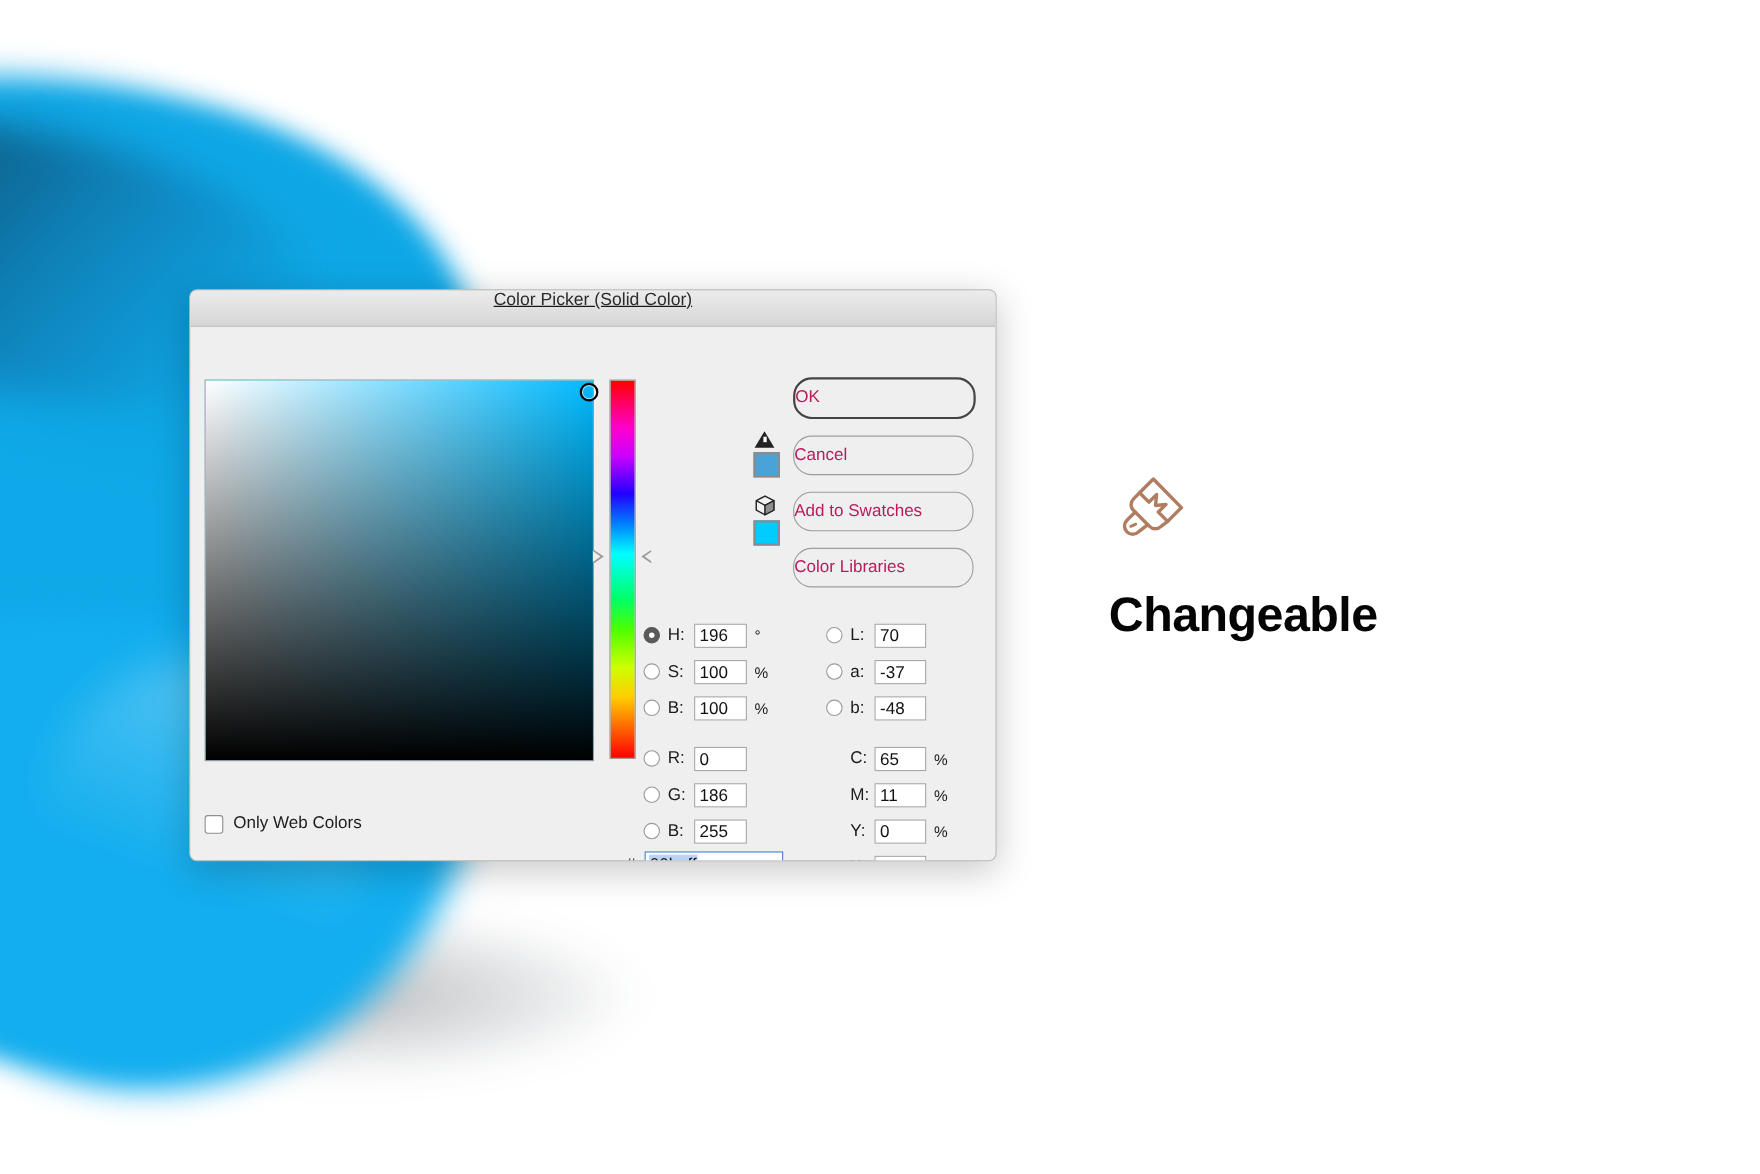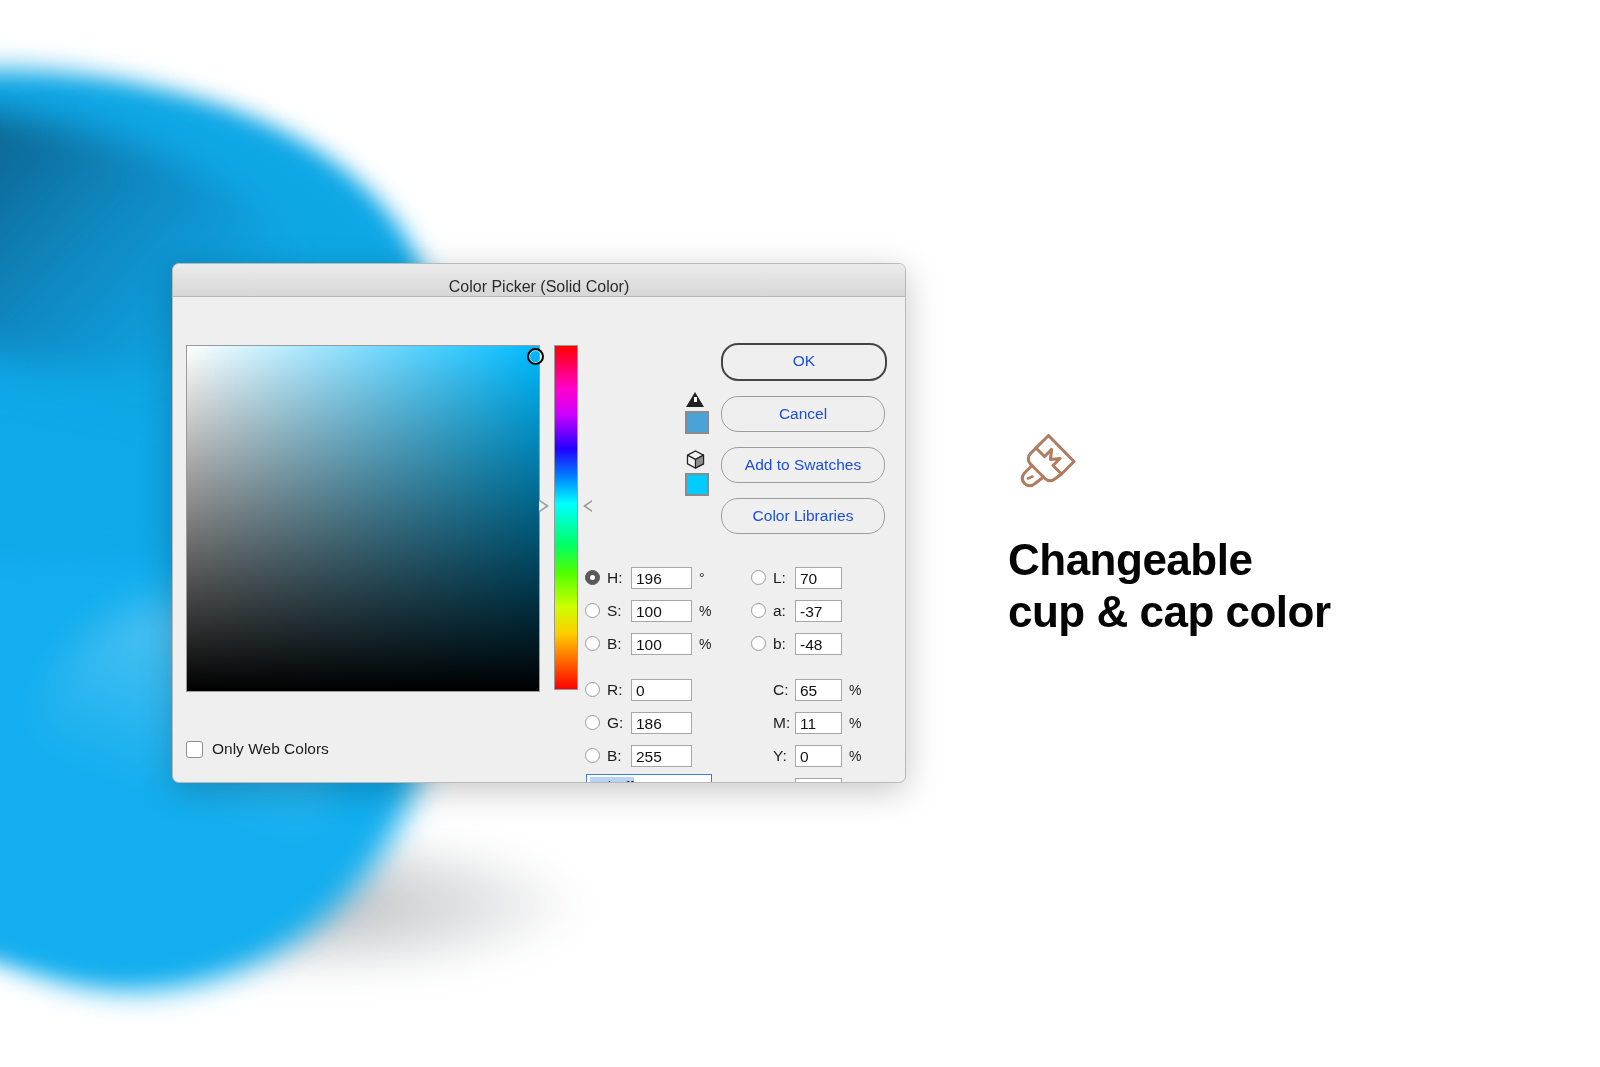--- a/index.html
+++ b/index.html
@@ -57,21 +57,21 @@
     background:#efefef;
     border:1px solid #b9b9b9;
     border-radius:7px;
     box-shadow:0 8px 34px rgba(0,0,0,.22);
     overflow:hidden;
   }
   #titlebar{
     height:32px;width:100%;
     background:linear-gradient(#ececec,#d6d6d6);
     border-bottom:1px solid #b6b6b6;
-    display:flex;align-items:flex-end;justify-content:center;
+    display:flex;align-items:flex-start;justify-content:center;text-decoration:underline;
   }
   #titlebar .t{font-size:16px;color:#2b2b2b;}
 
   #body-area{position:relative;height:486px;}
 
   
   .sb-field{
     position:absolute;left:13px;top:48px;width:352px;height:345px;
     border:1px solid #9a9a9a;
   }
@@ -114,37 +114,37 @@
   .warn-tri{width:0;height:0;border-left:9px solid transparent;border-right:9px solid transparent;border-bottom:15px solid #222;position:relative;margin:0 0 4px 1px;}
   .warn-tri::after{content:"";position:absolute;left:-1.5px;top:5px;width:3px;height:5px;background:#fff;}
   .mini-sw{width:20px;height:19px;border:2px solid #8b8b8b;margin-bottom:16px;}
   .cube{width:19px;height:19px;margin:0 0 4px 1px;position:relative;}
 
   
   .btns{position:absolute;left:548px;top:46px;width:162px;}
   .ps-btn{
     display:block;width:162px;height:34px;line-height:34px;
     border:1px solid #9d9d9d;border-radius:17px;background:#efefef;
-    font-size:15.5px;color:#1d4ed8;text-align:center;margin-bottom:15px;
+    font-size:15.5px;color:#be185d;margin-bottom:15px;
     cursor:pointer;
   }
   .ps-btn.primary{border:2px solid #444;line-height:32px;}
 
   
   .fields{position:absolute;left:412px;top:264px;}
   .row{display:flex;align-items:center;height:33px;}
   .radio{
     width:15px;height:15px;border:1.6px solid #9a9a9a;border-radius:50%;
     background:#fff;box-sizing:border-box;margin-right:7px;flex:none;
   }
   .radio.on{background:#595959;border-color:#595959;position:relative;}
   .radio.on::after{content:"";position:absolute;left:4px;top:4px;width:5px;height:5px;border-radius:50%;background:#fff;}
   .flab{font-size:15.5px;color:#1b1b1b;width:24px;flex:none;}
   .fbox{
-    width:61px;height:22px;border:1px solid #a7a7a7;background:#fff;
+    width:48px;height:22px;border:1px solid #a7a7a7;background:#fff;
     font-size:15.5px;color:#111;padding:0 4px;line-height:22px;box-sizing:border-box;
     font-family:"Liberation Sans",sans-serif;
   }
   .unit{font-size:14px;color:#1b1b1b;margin-left:7px;width:14px;}
   .gap{height:13px;}
 
   .rightcol{position:absolute;left:578px;top:264px;}
   .rightcol .flab{width:22px;}
   .rightcol .fbox{width:47px;}
 
@@ -330,15 +330,14 @@
       <g fill="none" stroke="#b07d60" stroke-width="3.1" stroke-linejoin="round" stroke-linecap="round">
         <path d="M40.5 5.5 L28 18 L36.5 26.5 L43.5 19.5 L42.5 29.5 L52 28.5 L45 35.5 L53.5 44 L66 31.5 Z"></path>
         <path d="M28 18 L22.5 23.5 C19.5 26.5 19.5 31 22.5 34 L24 35.5 L35.5 47 L37 48.5 C40 51.5 44.5 51.5 47.5 48.5 L53.5 44"></path>
         <path d="M24 35.5 L16.5 43 C13.5 46 13.5 50.5 16.5 53.5 C19.5 56.5 24 56.5 27 53.5 L35.5 47"></path>
         <path d="M20 48.5 L24.5 46.5" stroke-width="2.6"></path>
       </g>
     </svg>
   </div>
   <h1>
     <span>Changeable</span><br>
-    <span>cup &amp; cap color</span>
   </h1>
 </div>
 
 </body></html>

